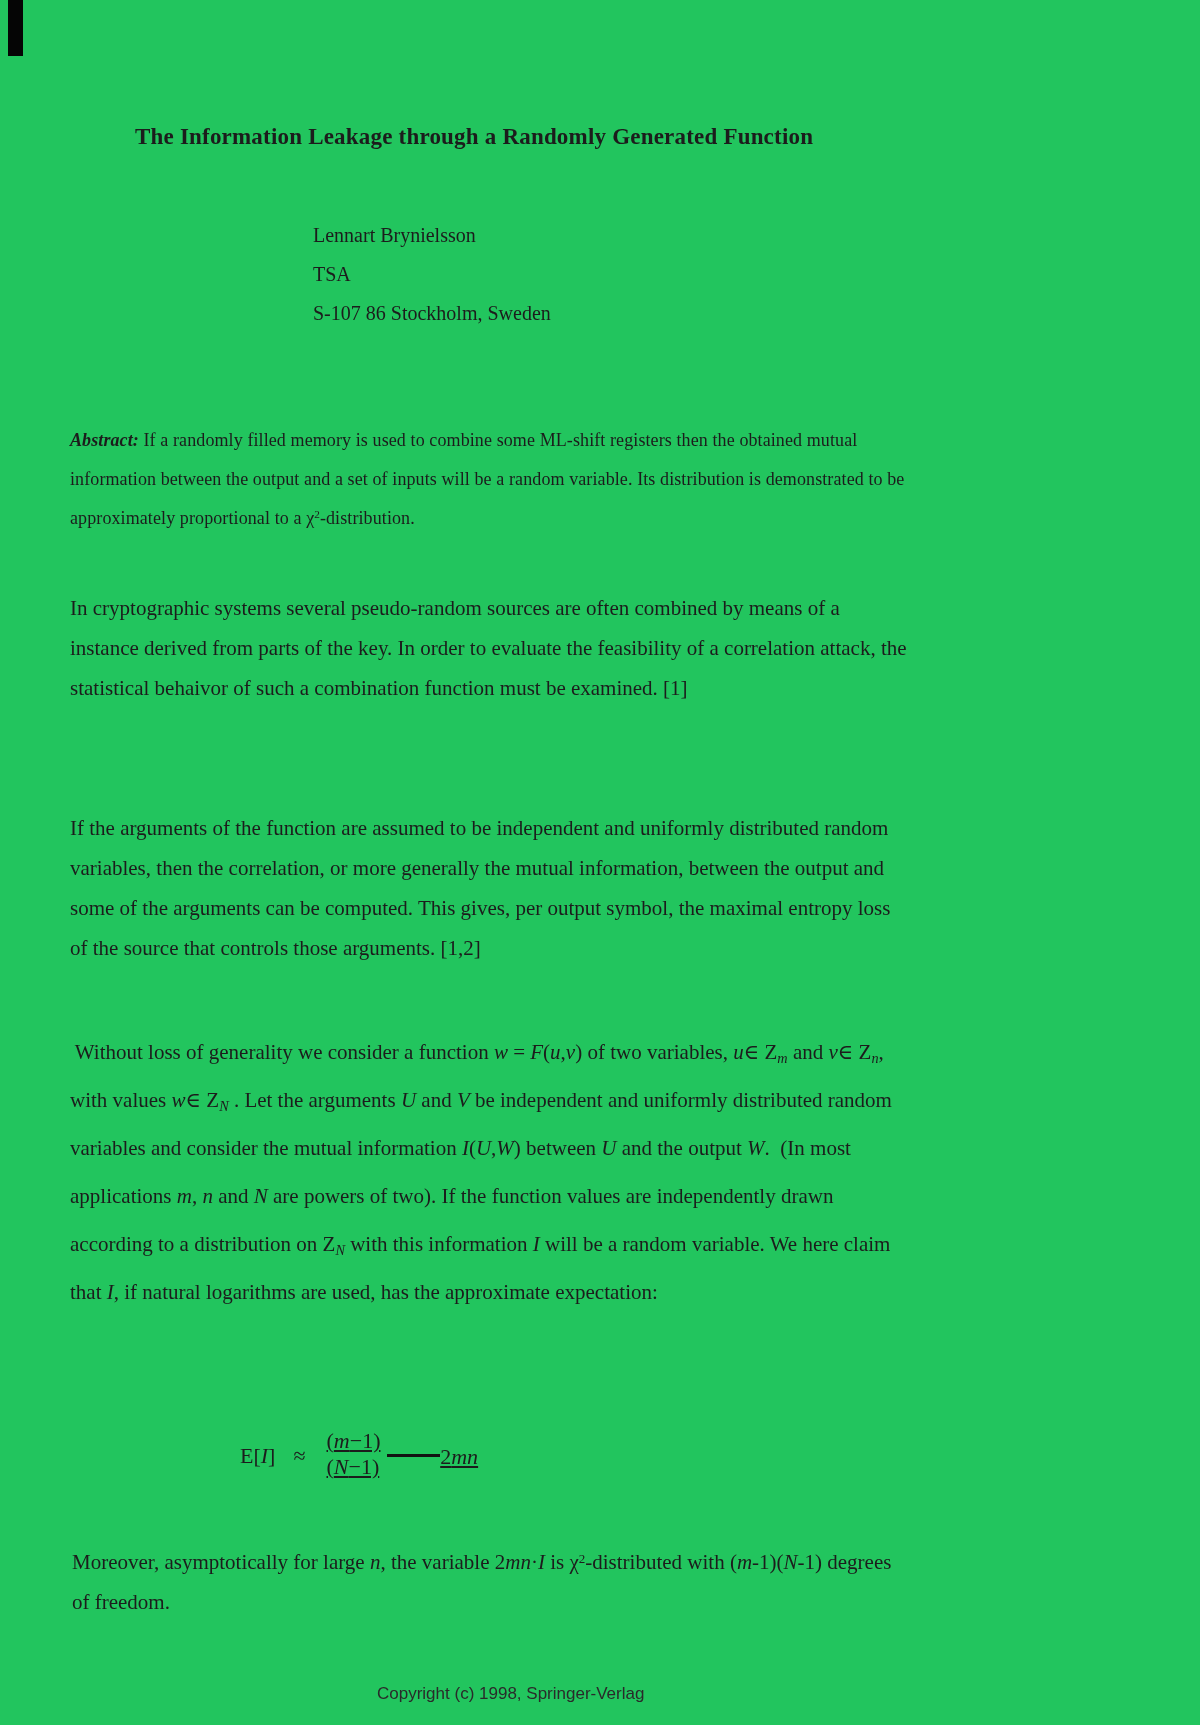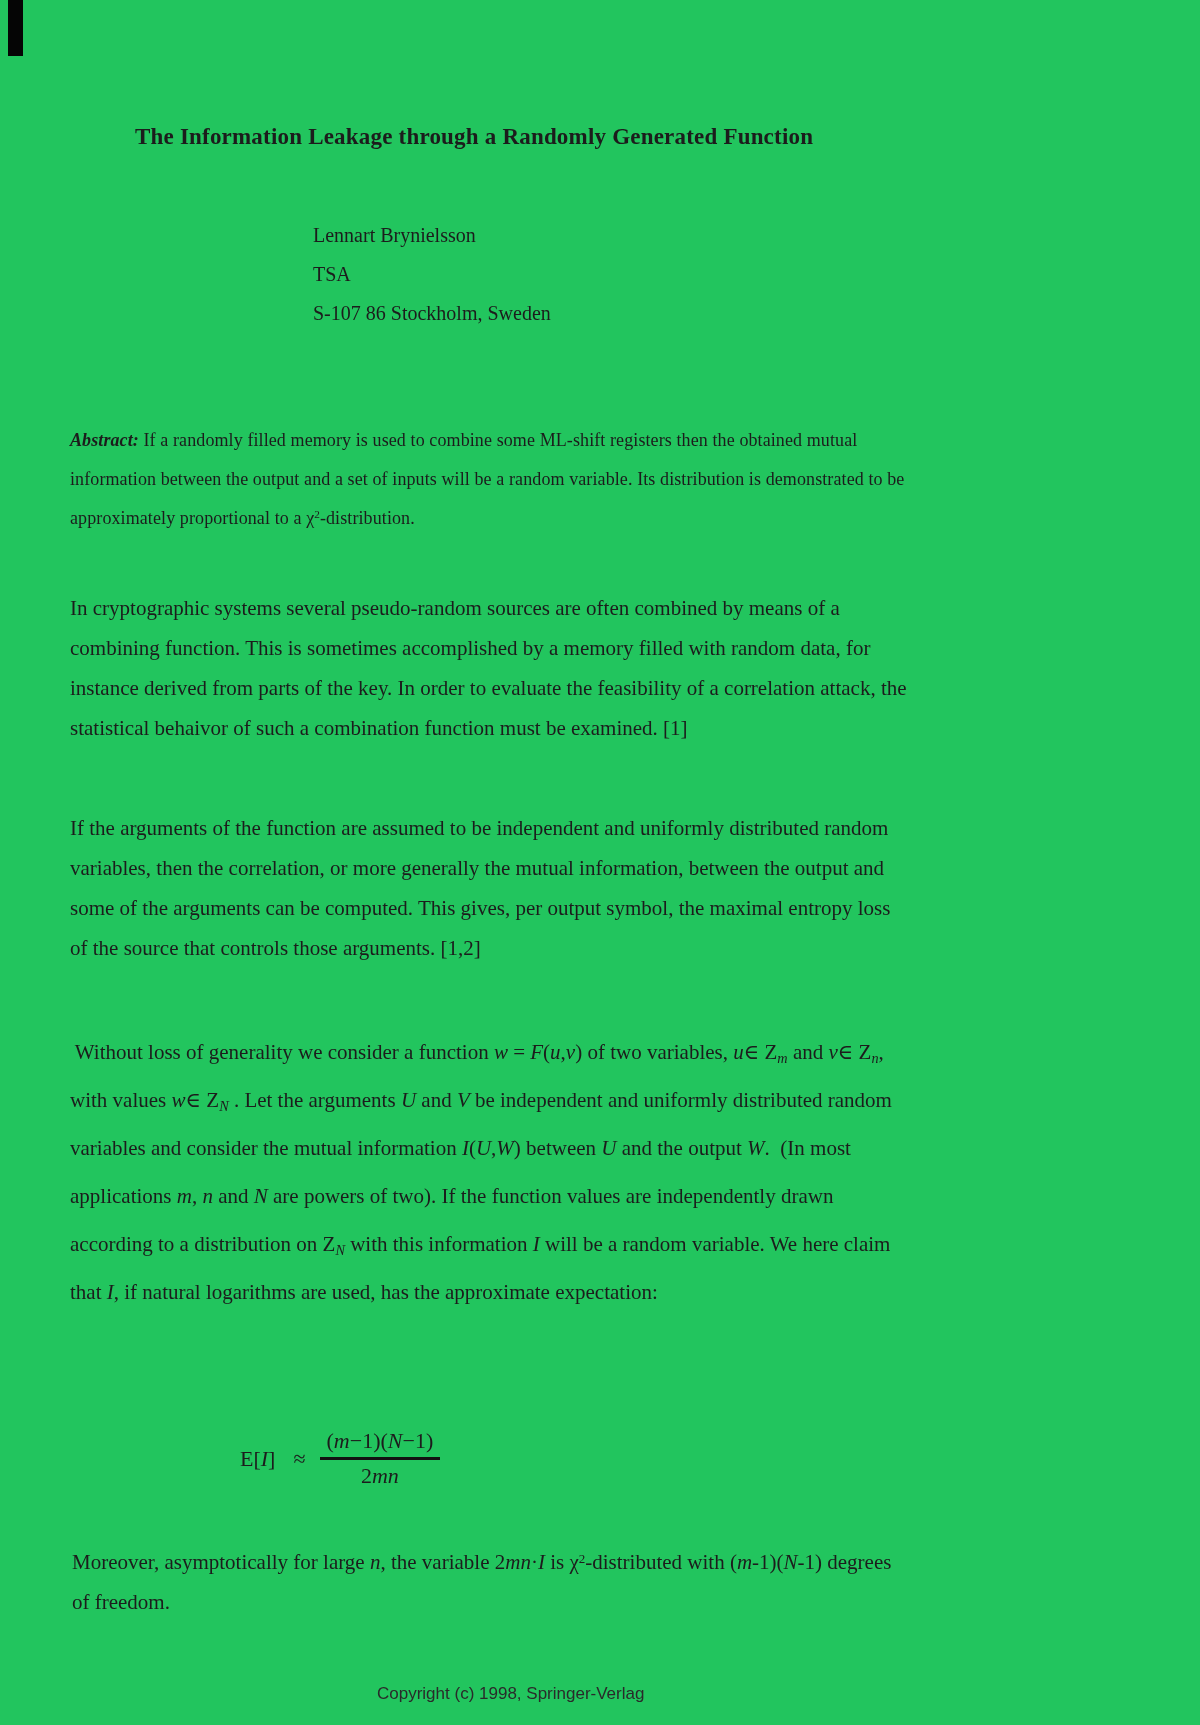--- a/index.html
+++ b/index.html
@@ -34,21 +34,21 @@
   .p3 { left: 70px; top: 1028px; font-size: 21px; line-height: 48px; }
   .p4 { left: 72px; top: 1542px; font-size: 21px; line-height: 40px; }
 
   .formula {
     left: 240px; top: 1396px;
     display: flex; align-items: center;
     font-size: 22px;
     margin-top: 32px;
   }
   .formula .rel { margin: 0 14px 0 18px; }
-  .frac { display: inline-flex; flex-direction: column; align-items: center; }
+  .frac { display: inline-flex; flex-direction: row; align-items: center; text-decoration: underline; }
   .frac .num { padding: 0 7px 3px 7px; }
   .frac .bar { height: 3px; background: #121212; width: 100%; }
   .frac .den { padding-top: 3px; }
 
   .footer {
     left: 353px; top: 1684px;
     font-family: "Liberation Sans", "DejaVu Sans", sans-serif;
     font-size: 17px; color: #2a2a2a; margin-left: 24px;
   }
 </style>
@@ -68,21 +68,20 @@
   </div>
 
   <div class="abs abstract">
     <div class="line"><span class="b">Abstract: </span><span>If a randomly filled memory is used to combine some ML-shift registers then the obtained mutual</span></div>
     <div class="line"><span>information between the output and a set of inputs will be a random variable. Its distribution is demonstrated to be</span></div>
     <div class="line"><span>approximately proportional to a </span><span>χ</span><sup>2</sup><span>-distribution.</span></div>
   </div>
 
   <div class="abs p1">
     <div class="line"><span>In cryptographic systems several pseudo-random sources are often combined by means of a</span></div>
-    <div class="line"><span>combining function. This is sometimes accomplished by a memory filled with random data, for</span></div>
     <div class="line"><span>instance derived from parts of the key. In order to evaluate the feasibility of a correlation attack, the</span></div>
     <div class="line"><span>statistical behaivor of such a combination function must be examined. [1]</span></div>
   </div>
 
   <div class="abs p2">
     <div class="line"><span>If the arguments of the function are assumed to be independent and uniformly distributed random</span></div>
     <div class="line"><span>variables, then the correlation, or more generally the mutual information, between the output and</span></div>
     <div class="line"><span>some of the arguments can be computed. This gives, per output symbol, the maximal entropy loss</span></div>
     <div class="line"><span>of the source that controls those arguments. [1,2]</span></div>
   </div>

